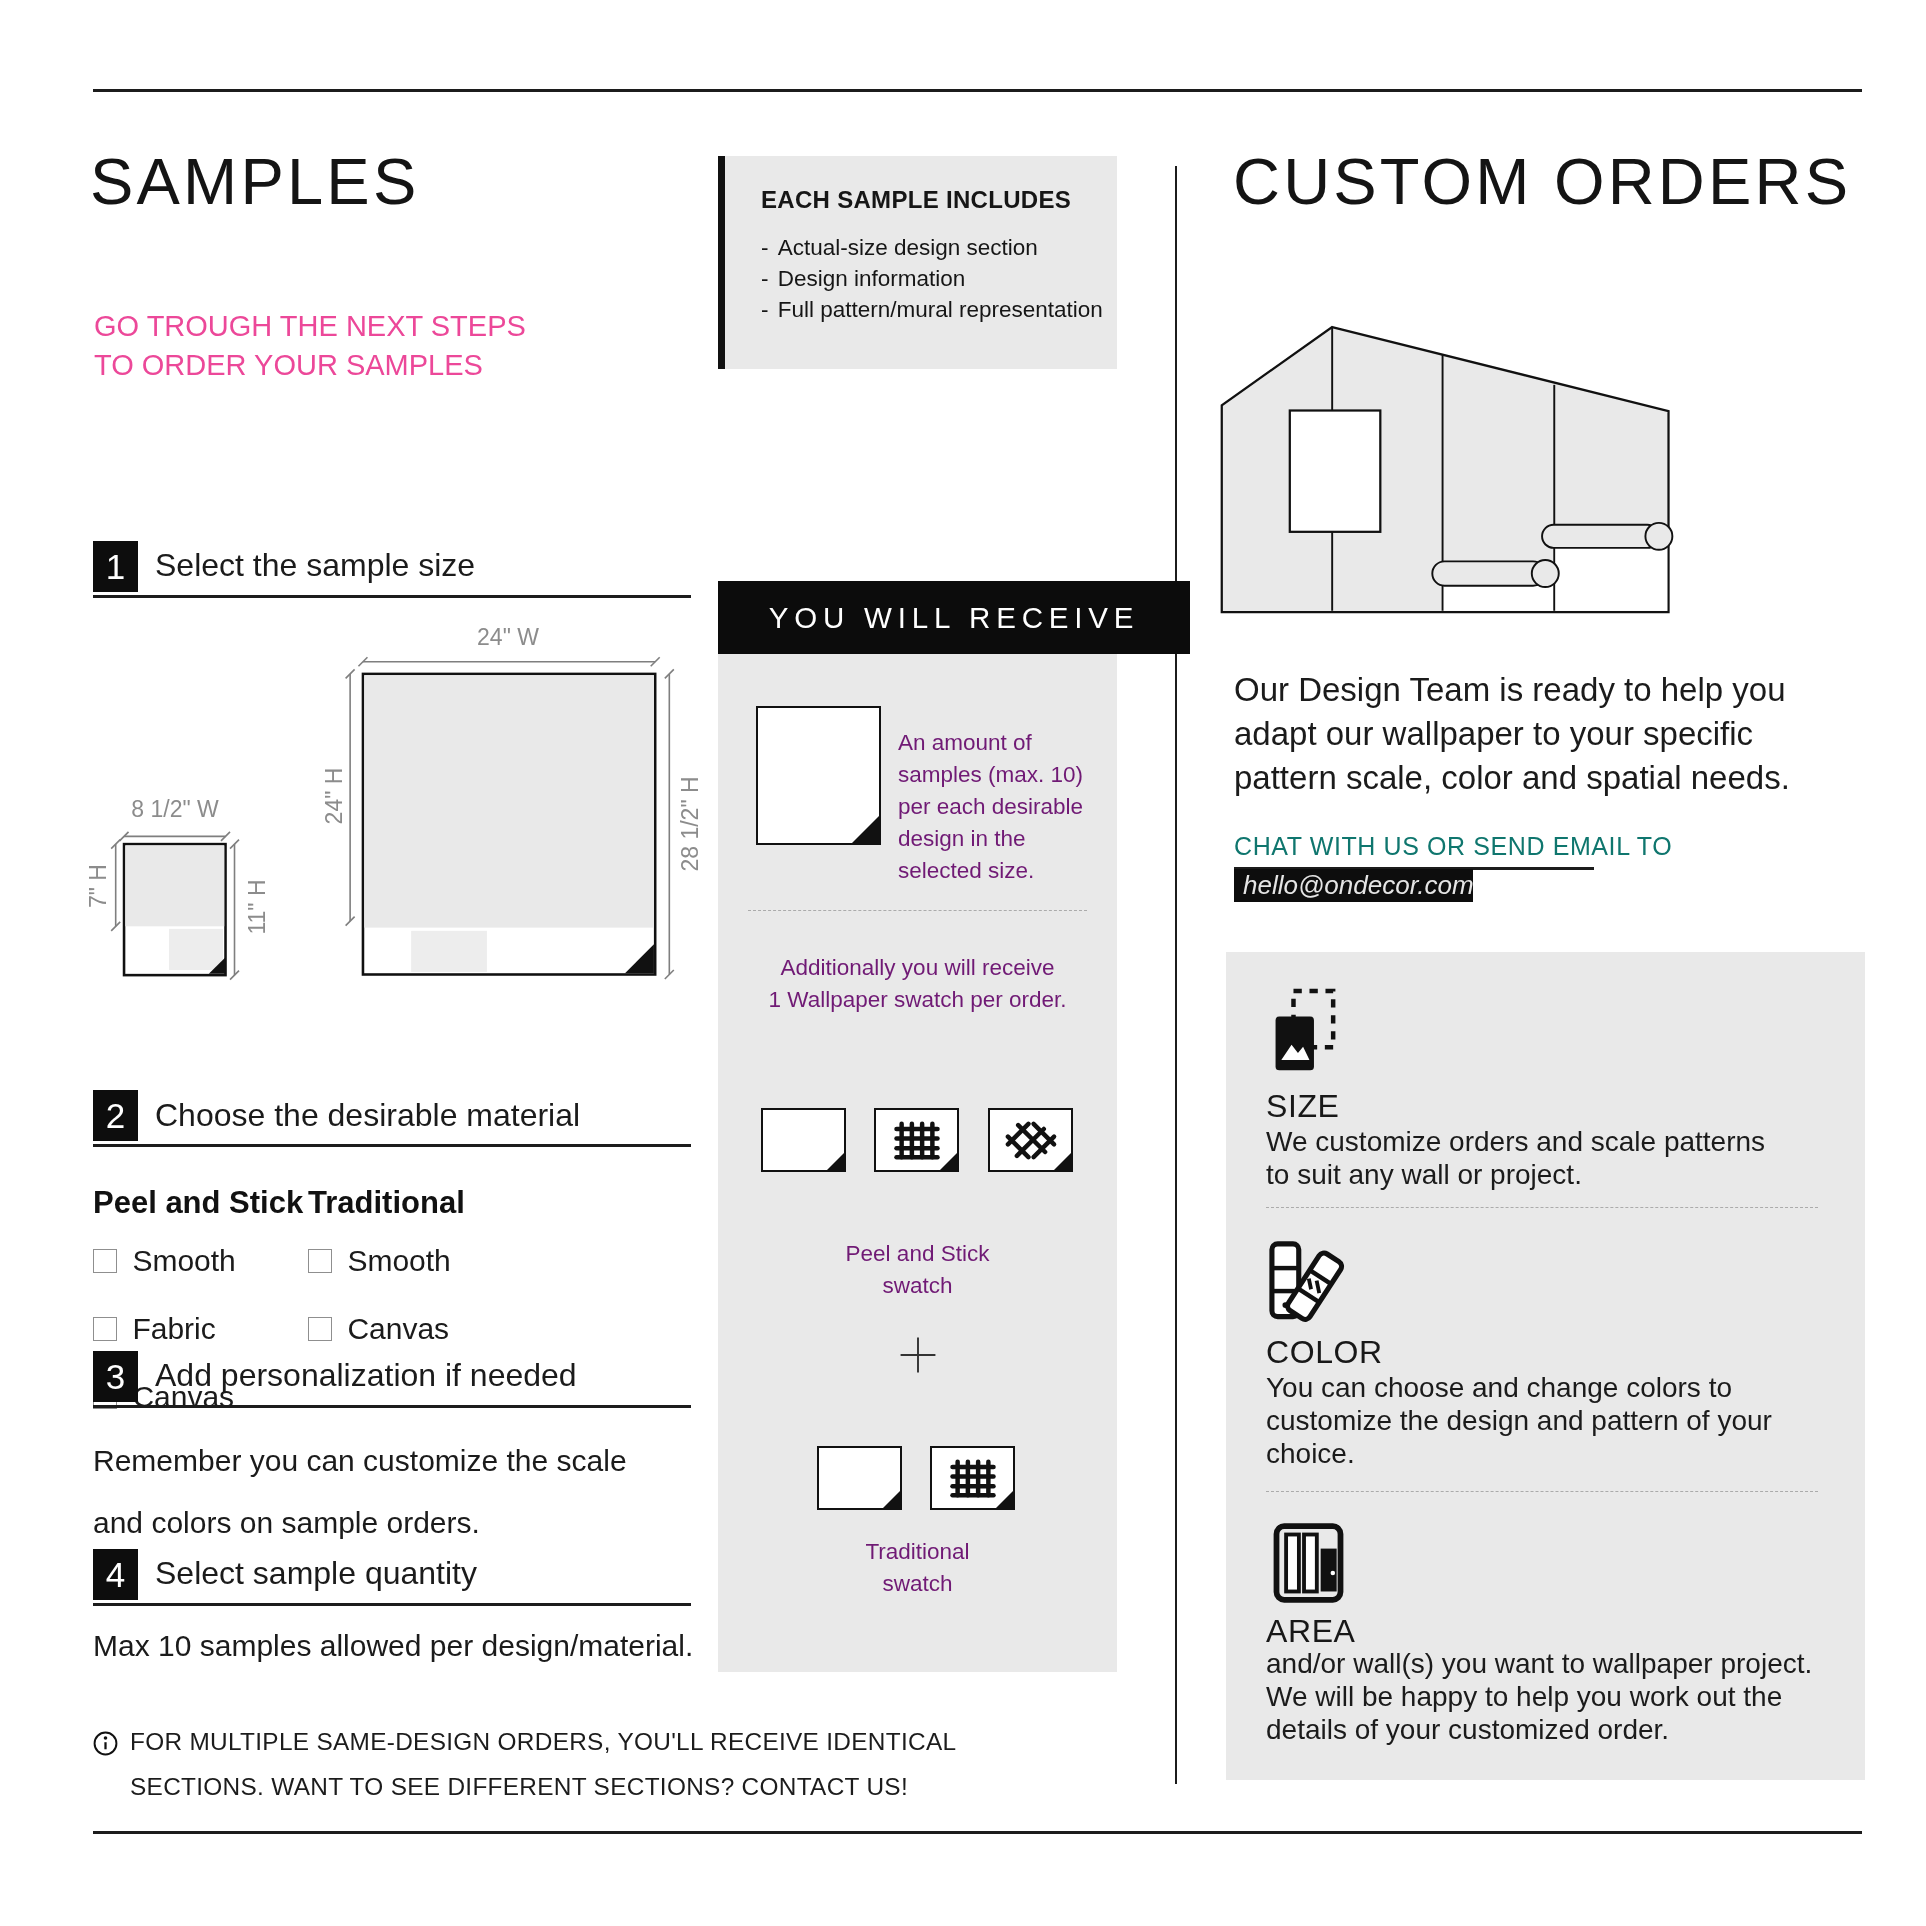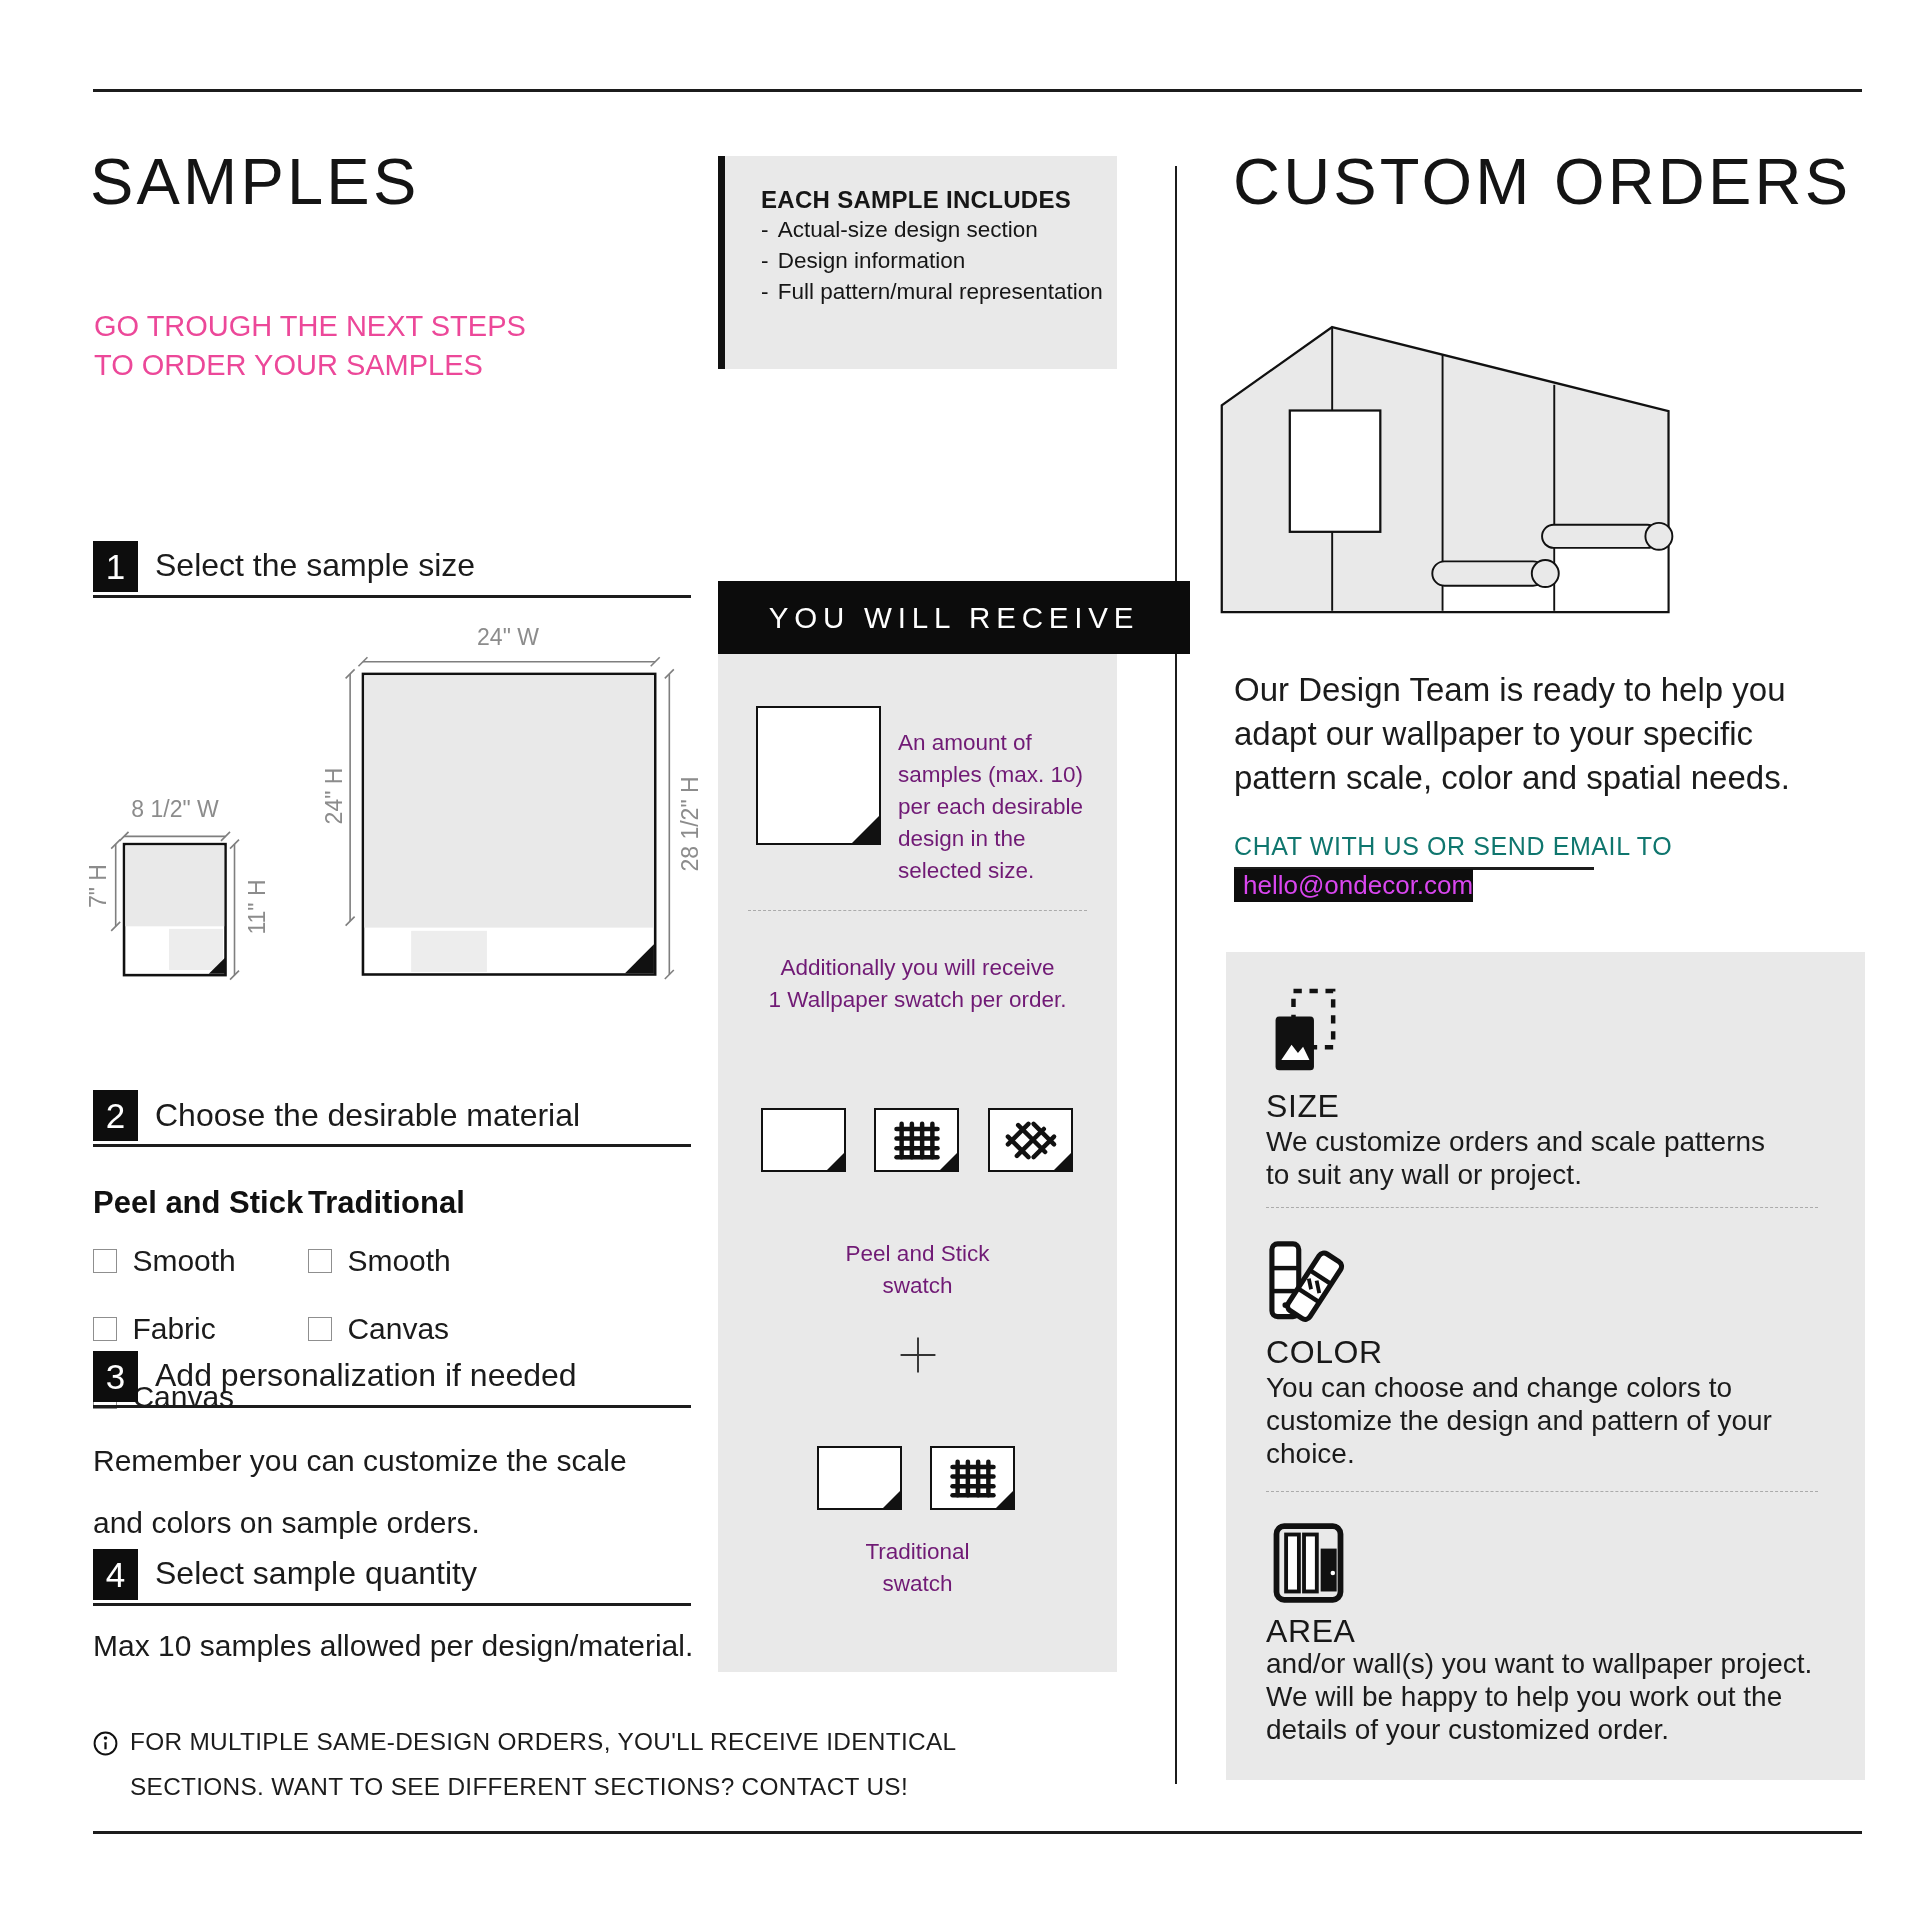--- a/index.html
+++ b/index.html
@@ -4,21 +4,21 @@
 <style>
   html,body{margin:0;padding:0;background:#fff;}
   #canvas{position:relative;width:1926px;height:1926px;background:#ffffff;overflow:hidden;
           font-family:"Liberation Sans", sans-serif;color:#161616;}
   .abs{position:absolute;}
   .rule{background:#1c1c1c;}
   .big-title{font-size:65px;font-weight:300;letter-spacing:3.2px;color:#141414;white-space:nowrap;}
   .subtitle{font-size:29px;font-weight:300;line-height:39px;color:#ec4899;}
   .includes-box{background:#e9e9e9;border-left:7.7px solid #111;box-sizing:border-box;
                 padding:29.5px 23px 0 36px;}
-  .includes-title{font-size:24px;font-weight:700;letter-spacing:0.3px;}
+  .includes-title{font-size:24px;font-weight:700;letter-spacing:0.3px;margin-bottom:18px;}
   .includes-item{font-size:22.5px;font-weight:300;line-height:31px;position:relative;padding-left:16.7px;}
   .includes-item::before{content:"-";position:absolute;left:0;top:0;}
   .step-num{width:45px;height:51px;background:#0d0d0d;color:#fff;display:flex;align-items:center;
             justify-content:center;font-size:35px;font-weight:300;}
   .step-title{font-size:32px;font-weight:300;color:#1b1b1b;white-space:nowrap;}
   .step-underline{height:2.6px;background:#1c1c1c;}
   .step-body{font-size:30px;font-weight:300;line-height:62px;color:#1b1b1b;white-space:nowrap;}
   .dim-label{font-size:23px;font-weight:300;color:#8c8c8c;white-space:nowrap;}
   .rot{transform:translate(-50%,-50%) rotate(-90deg);}
   .ctr{transform:translateX(-50%);}
@@ -34,22 +34,22 @@
   .fold{position:absolute;right:-0.6px;bottom:-0.6px;width:0;height:0;
         border-left:29.5px solid transparent;border-bottom:29.5px solid #111;}
   .fold-sm{border-left-width:19px;border-bottom-width:19px;}
   .panel-text{font-size:22.5px;font-weight:400;line-height:32px;color:#701a75;}
   .dashed{border-top:1.9px dashed #ababab;}
   .swatch-card{position:absolute;width:85px;height:64px;background:#fff;border:2.6px solid #111;
                box-sizing:border-box;display:flex;align-items:center;justify-content:center;}
   .center-lines{text-align:center;}
   .intro-line{font-size:33px;font-weight:300;line-height:44px;color:#1b1b1b;white-space:nowrap;}
   .chat-label{font-size:25px;font-weight:400;letter-spacing:0.6px;color:#0f766e;}
-  .email-box{background:#0d0d0d;color:#d946ef;font-size:26px;font-weight:400;display:flex;
-             align-items:center;padding-left:9px;box-sizing:border-box;}
+  .email-box{background:#0d0d0d;color:#e5e5e5;font-size:26px;font-weight:400;display:flex;
+             align-items:center;padding-left:9px;box-sizing:border-box;font-style:italic;}
   .feat-name{font-size:32px;font-weight:300;letter-spacing:0.6px;color:#181818;}
   .feat-line{font-size:28px;font-weight:300;line-height:33px;color:#1b1b1b;white-space:nowrap;}
 </style>
 </head>
 <body>
 
 <div id="canvas">
 
   <div class="abs rule" style="left:93px;top:89px;width:1769px;height:2.6px;"></div>
   <div class="abs rule" style="left:93px;top:1831px;width:1769px;height:2.6px;"></div>

